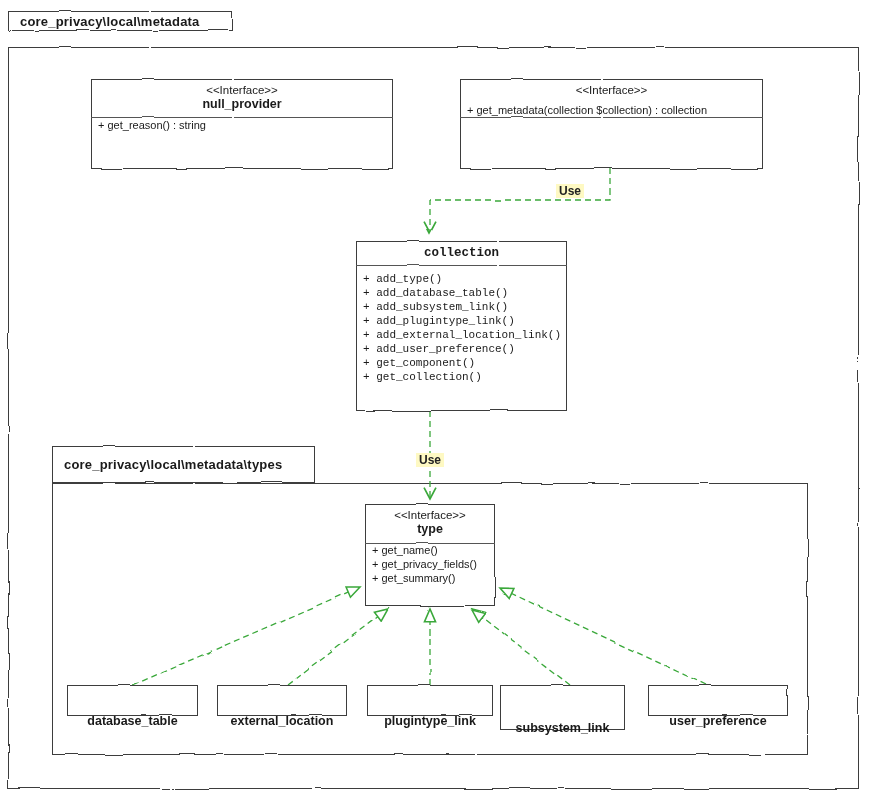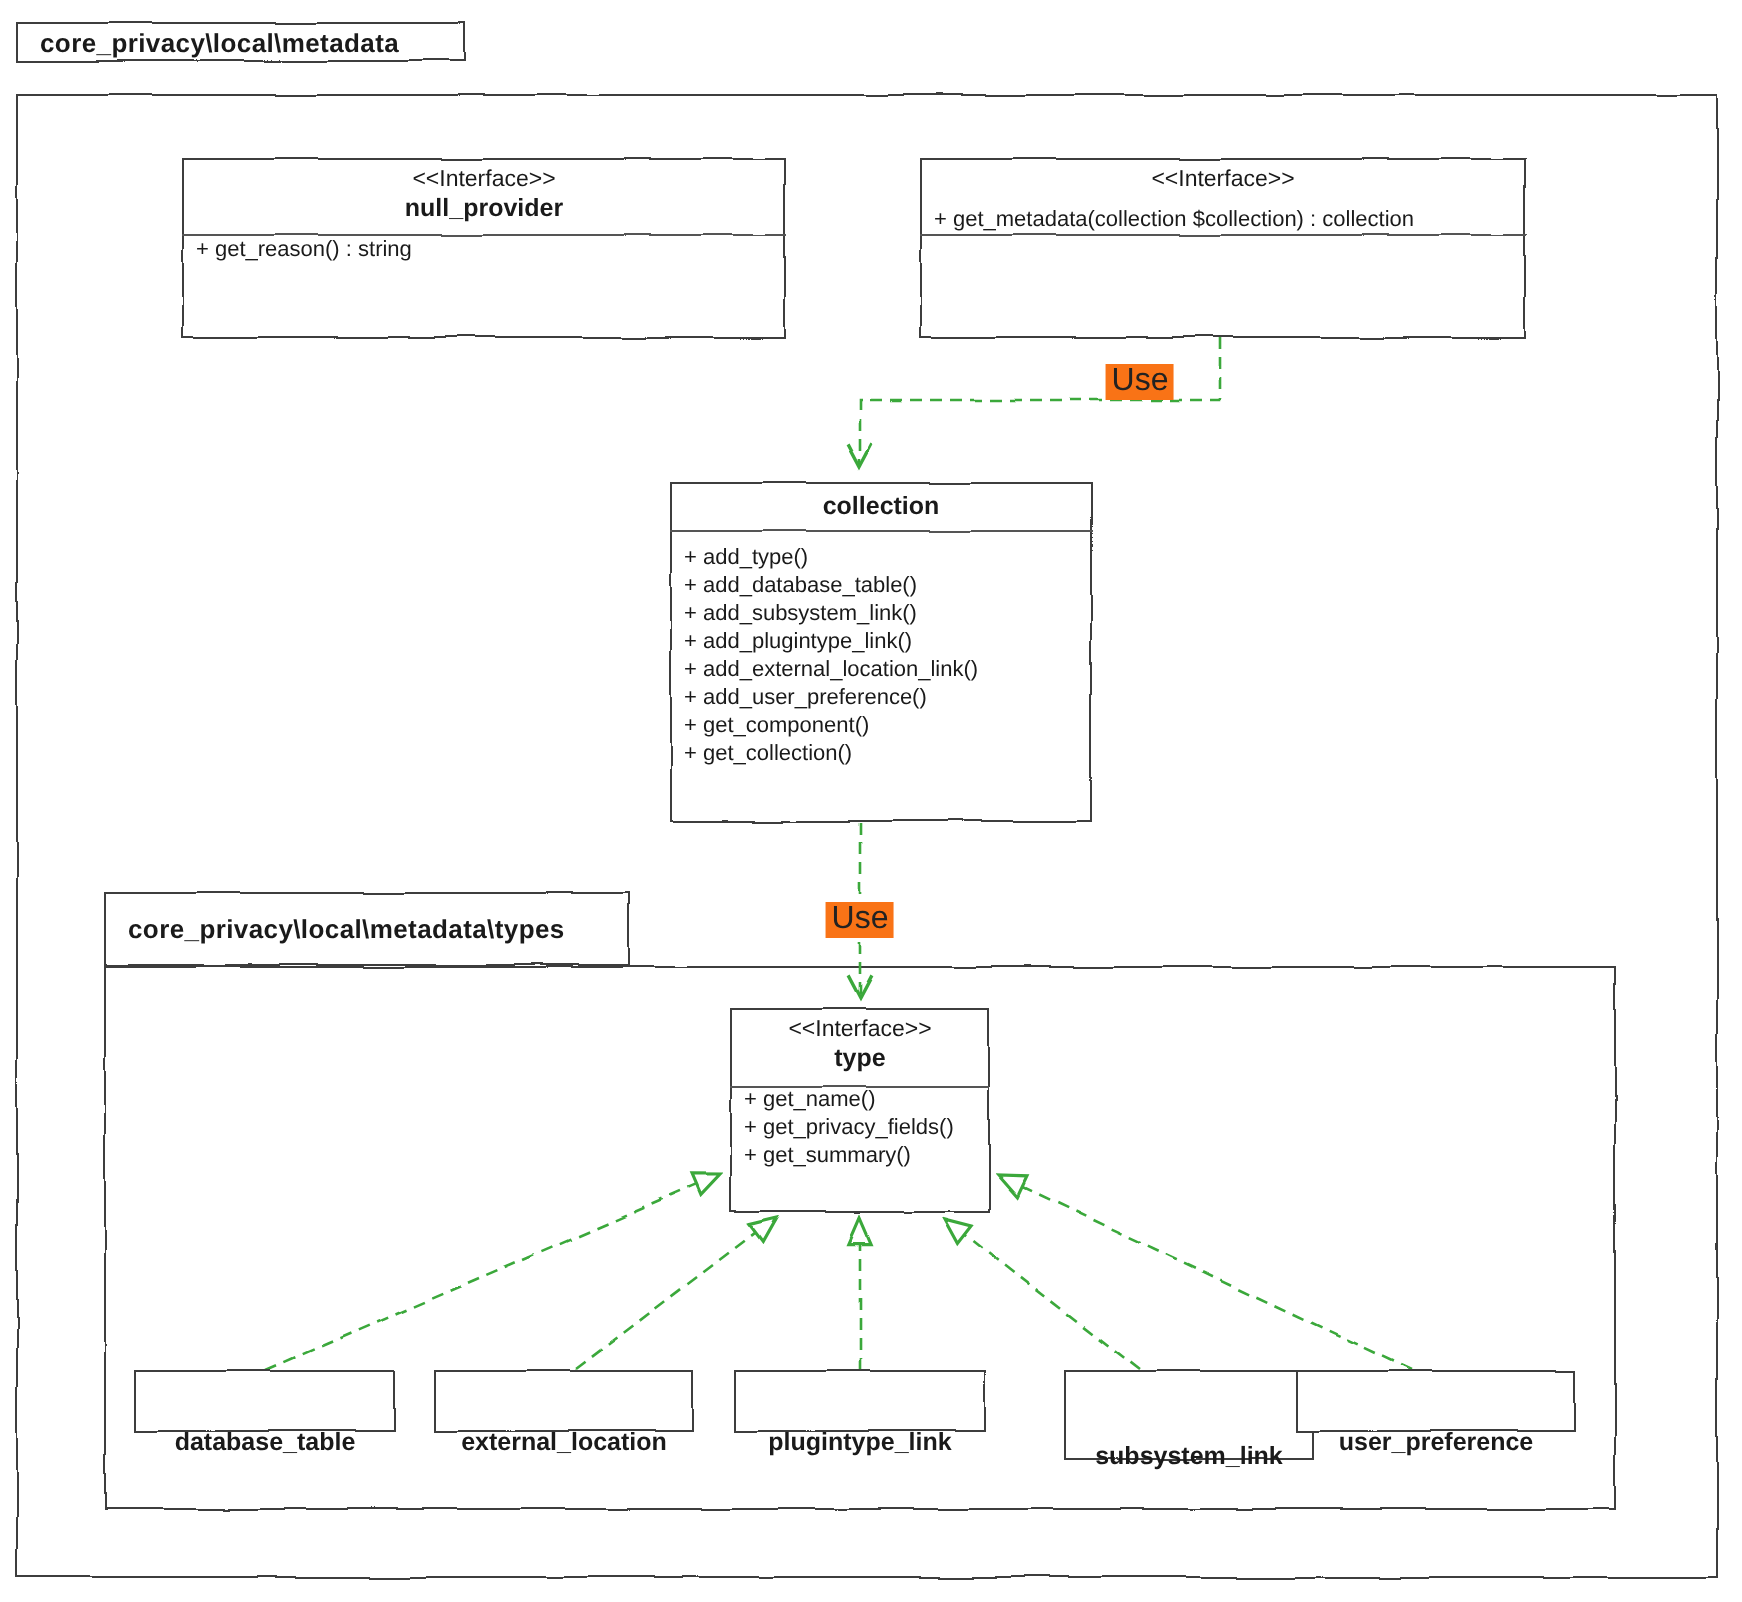--- a/index.html
+++ b/index.html
@@ -41,23 +41,24 @@
   .leaf { z-index:4; }
   .leaf .content {
     height:100%; display:flex; align-items:center; justify-content:center;
     font-weight:bold; font-size:12.5px; white-space:nowrap;margin-top:20px;
   }
 
   
   #arrows { position:absolute; left:0; top:0; z-index:3; pointer-events:none; }
   .edge { fill:none; stroke:#3aa83a; stroke-width:1.3; stroke-dasharray:6 4; }
   .use-label {
-    z-index:6; background:#f97316; padding:0 3px;
-    font-size:16px; color:#222; transform:translate(-50%,-50%);
+    z-index:6; background:#fef9c3; padding:0 3px;
+    font-size:12px; color:#222; transform:translate(-50%,-50%);
     white-space:nowrap;
+    font-weight:bold;
   }
 </style>
 </head>
 <body>
 
 <svg id="arrows" width="871" height="801" viewBox="0 0 871 801">
   <defs>
     <filter id="wavy" x="-8%" y="-8%" width="116%" height="116%">
       <feTurbulence type="fractalNoise" baseFrequency="0.025" numOctaves="2" seed="7" result="n"></feTurbulence>
       <feDisplacementMap in="SourceGraphic" in2="n" scale="3" xChannelSelector="R" yChannelSelector="G"></feDisplacementMap>
@@ -108,21 +109,21 @@
   <div class="content">
     <div class="hdr">
       <div class="stereo">&lt;&lt;Interface&gt;&gt;</div>
     </div>
     <div class="members">
       <div>+ get_metadata(collection $collection) : collection</div>
     </div>
   </div>
 </div>
 
-<div class="abs uml-box" style="left:335px; top:241px; width:211px; height:170px;">
+<div class="abs uml-box" style="left:356px; top:241px; width:211px; height:170px;font-family:Liberation Mono, monospace;">
   <div class="frame"></div>
   <div class="sep" style="top:24px;"></div>
   <div class="content">
     <div class="hdr" style="height:24px;">
       <div class="cname" style="padding-top:5px;">collection</div>
     </div>
     <div class="members">
       <div>+ add_type()</div>
       <div>+ add_database_table()</div>
       <div>+ add_subsystem_link()</div>
@@ -164,21 +165,21 @@
   <div class="content">database_table</div>
 </div>
 <div class="abs leaf" style="left:217px; top:685px; width:130px; height:31px;">
   <div class="frame"></div>
   <div class="content">external_location</div>
 </div>
 <div class="abs leaf" style="left:367px; top:685px; width:126px; height:31px;border-radius:14px;">
   <div class="frame"></div>
   <div class="content">plugintype_link</div>
 </div>
-<div class="abs leaf" style="left:532px; top:685px; width:125px; height:45px;">
+<div class="abs leaf" style="left:500px; top:685px; width:125px; height:45px;">
   <div class="frame"></div>
   <div class="content">subsystem_link</div>
 </div>
 <div class="abs leaf" style="left:648px; top:685px; width:140px; height:31px;">
   <div class="frame"></div>
   <div class="content">user_preference</div>
 </div>
 
 <div class="abs use-label" style="left:570px; top:191px;">Use</div>
 <div class="abs use-label" style="left:430px; top:460px;">Use</div>

